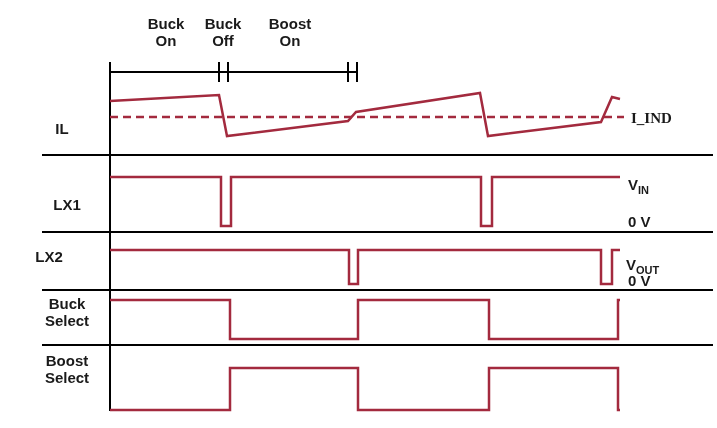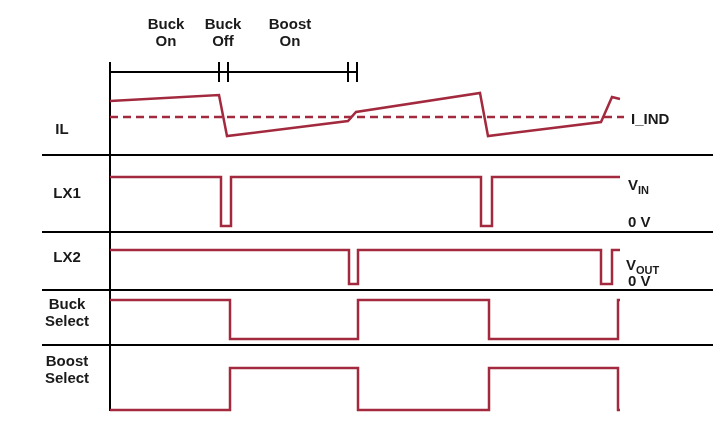--- a/index.html
+++ b/index.html
@@ -66,32 +66,32 @@
   <div class="lbl" style="left:191px; top:15px; width:64px;">
     <span class="line">Buck</span>
     <span class="line">Off</span>
   </div>
   <div class="lbl" style="left:258px; top:15px; width:64px;">
     <span class="line">Boost</span>
     <span class="line">On</span>
   </div>
 
   <div class="lbl" style="left:37px; top:120px; width:50px;">IL</div>
-  <div class="lbl" style="left:42px; top:184px; width:50px;">LX1</div>
-  <div class="lbl" style="left:42px; top:248px; width:50px;">LX2</div>
+  <div class="lbl" style="left:42px; top:196px; width:50px;">LX1</div>
+  <div class="lbl" style="left:24px; top:248px; width:50px;">LX2</div>
   <div class="lbl" style="left:38px; top:295px; width:58px;">
     <span class="line">Buck</span>
     <span class="line">Select</span>
   </div>
   <div class="lbl" style="left:36px; top:352px; width:62px;">
     <span class="line">Boost</span>
     <span class="line">Select</span>
   </div>
 
-  <div class="lbl left-align" style="left:631px; top:110px;">I_IND</div>
+  <div class="lbl left-align" style="left:631px; top:110px;font-family:Liberation Serif, serif;">I_IND</div>
   <div class="lbl left-align" style="left:628px; top:156px;margin-top:20px;">
     <span>V</span><sub>IN</sub>
   </div>
   <div class="lbl left-align" style="left:628px; top:213px;">0 V</div>
   <div class="lbl left-align" style="left:626px; top:256px;">
     <span>V</span><sub>OUT</sub>
   </div>
   <div class="lbl left-align" style="left:628px; top:272px;">0 V</div>
 
 </div>

